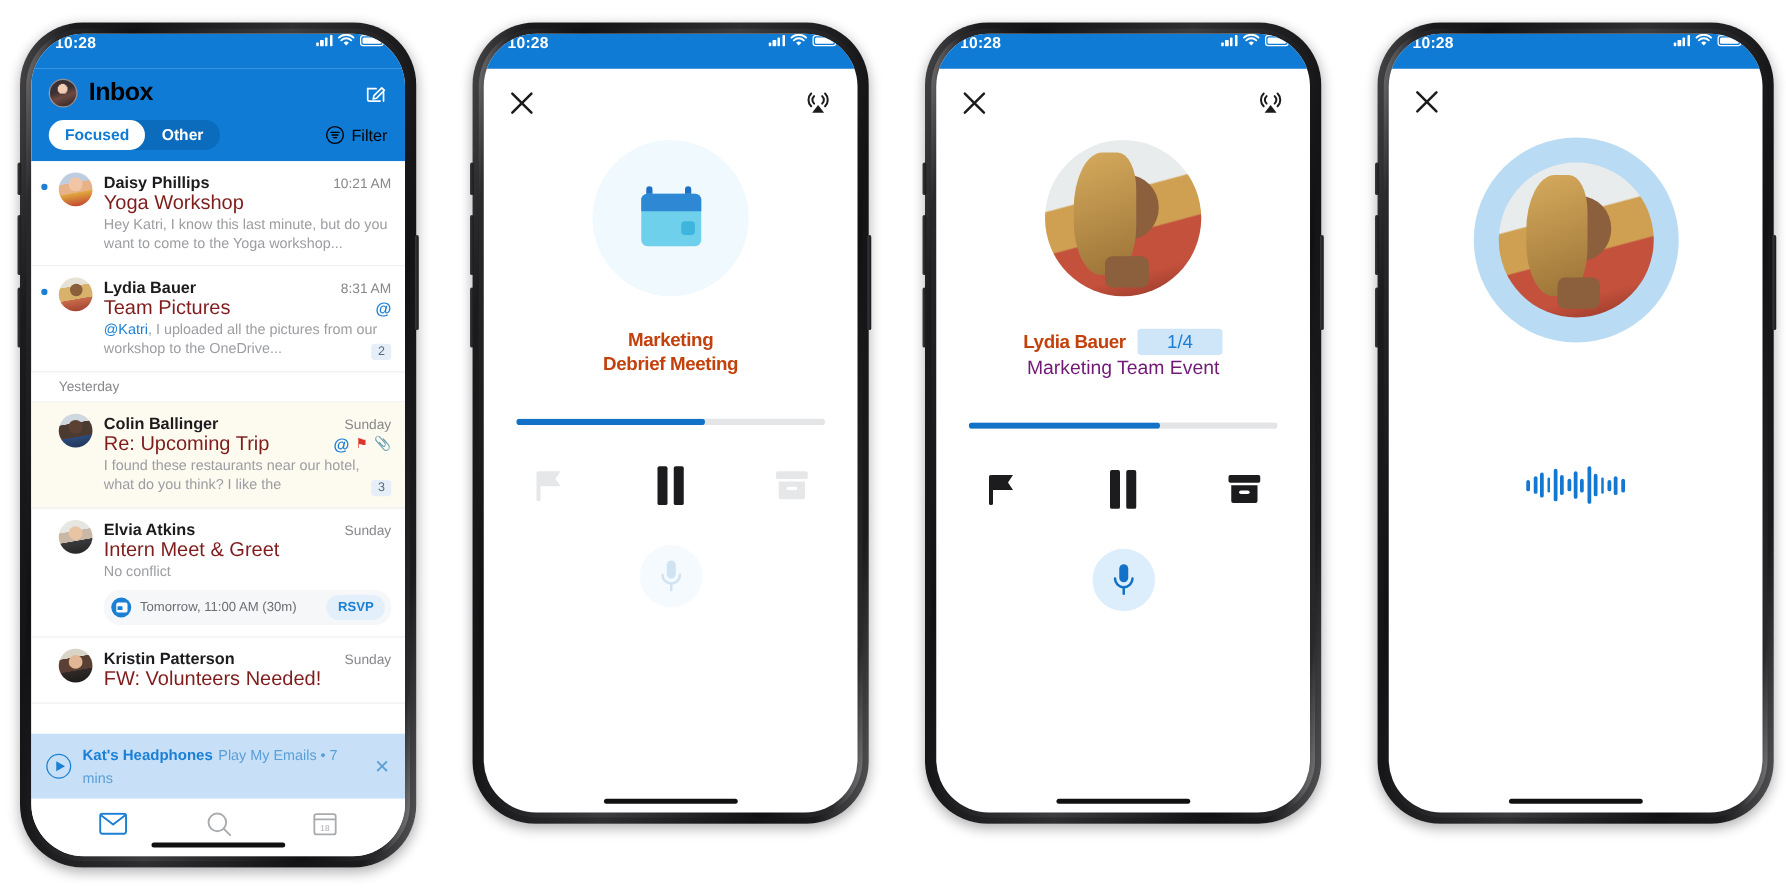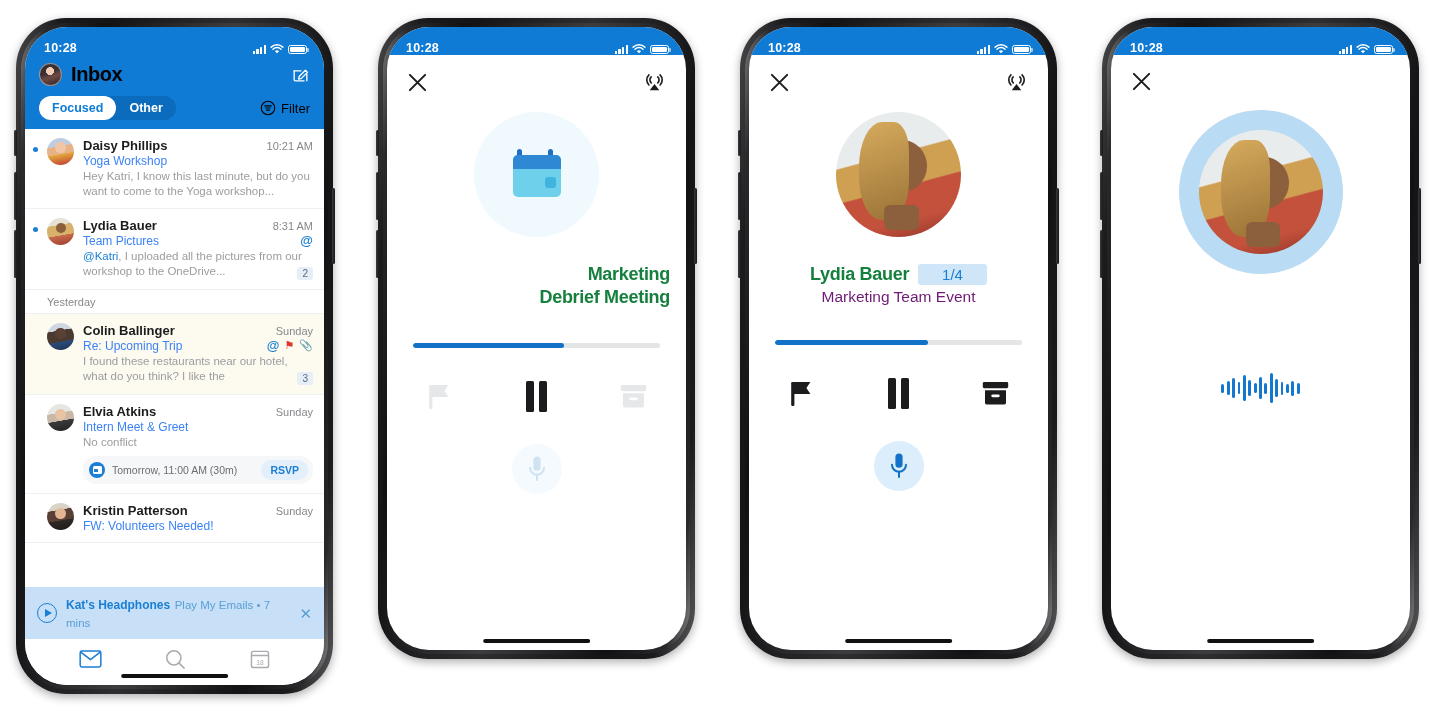--- a/index.html
+++ b/index.html
@@ -47,21 +47,21 @@
 
   .sidebtn { position: absolute; background: linear-gradient(90deg,#3a3a3c,#18181a); border-radius: 2px; }
   .btn-silence { left: -2px; top: 112px; width: 3px; height: 26px; }
   .btn-volup   { left: -2px; top: 154px; width: 3px; height: 48px; }
   .btn-voldn   { left: -2px; top: 212px; width: 3px; height: 48px; }
   .btn-power   { right: -2px; top: 170px; width: 3px; height: 76px; }
 
   
   .statusbar {
     position: relative; z-index: 45;
-    height: 28px; display: flex; align-items: flex-end;
+    height: 28px; display: flex; align-items: flex-start;
     justify-content: space-between;
     padding: 0 17px 0 19px;
     font-size: 12.5px; font-weight: bold; letter-spacing: .2px;
   }
   .statusbar.blue { background: #0f7bd4; color: #fff; }
   .statusbar .right { display: flex; align-items: center; gap: 4px; }
   .bars { display: flex; align-items: flex-end; gap: 1.3px; height: 9px; }
   .bars i { display:block; width: 2.4px; border-radius: .6px; background: currentColor; }
   .bars i:nth-child(1){height:3px}.bars i:nth-child(2){height:5px}
   .bars i:nth-child(3){height:7px}.bars i:nth-child(4){height:9px}
@@ -108,21 +108,21 @@
   .a-elvia{background:linear-gradient(170deg,#e6e6e2 0 34%,#c9b8a6 35% 60%,#3a3a3c 61%,#222 100%);}
   .a-elvia::after{content:'';position:absolute;left:30%;top:20%;width:40%;height:40%;border-radius:50%;background:#e8c3a4;}
   .a-kristin{background:linear-gradient(170deg,#d8d4c8 0 28%,#5a4034 29% 62%,#2f2a28 63%,#1b1816 100%);}
   .a-kristin::after{content:'';position:absolute;left:30%;top:20%;width:40%;height:40%;border-radius:50%;background:#e2b594;}
 
   .mail-body { flex:1; min-width:0; }
   .mail-top { display:flex; align-items:baseline; gap:6px; }
   .sender { font-size:13px; font-weight:bold; color:#1c1c1e; flex:1; white-space:nowrap; overflow:hidden; text-overflow:ellipsis; }
   .time { font-size:11px; color:#86888c; flex:none; }
   .subj-row { display:flex; align-items:center; gap:5px; margin-top:1px; }
-  .subject { font-size:12px; color:#3b82f6; flex:1; white-space:nowrap; overflow:hidden; text-overflow:ellipsis; }
+  .subject { font-size:16px; color:#7f1d1d; flex:1; white-space:nowrap; overflow:hidden; text-overflow:ellipsis; }
   .preview { font-size:11.5px; color:#9b9da1; line-height:1.3; margin-top:1px; }
   .preview .mention { color:#1b7fd4; }
   .badges { display:flex; align-items:center; gap:5px; flex:none; }
   .at-ico { color:#1b7fd4; font-size:13px; font-weight:bold; line-height:1; }
   .flag-ico { color:#e0342b; font-size:11px; line-height:1; }
   .clip-ico { color:#8a8c90; font-size:11px; line-height:1; }
   .count { font-size:10px; color:#5a6b80; background:#e6eef7; border-radius:3px; padding:1px 5px; }
   .count-row { display:flex; justify-content:flex-end; margin-top:-12px; }
   .daylabel { font-size:11px; color:#86888c; padding:6px 11px 5px 22px; background:#fff; border-bottom:1px solid #eef0f2;}
   .mtg-chip { display:flex; align-items:center; gap:7px; background:#f6f7f9; border-radius:13px; padding:4px 5px 4px 6px; margin-top:6px; }
@@ -152,21 +152,21 @@
   .hero-circle.cal { background:#f0f9fd; }
   .hero-photo { width:125px; height:125px; border-radius:50%; overflow:hidden; position:relative;
     background: linear-gradient(165deg,#e9ecec 0 36%,#cf9f52 37% 58%,#c4513c 59% 80%,#8e3528 100%); }
   .hero-photo .face { position:absolute; left:33%; top:22%; width:40%; height:42%; border-radius:50%; background:#8c5f3d; }
   .hero-photo .hair { position:absolute; left:18%; top:8%; width:40%; height:78%; border-radius:46% 30% 40% 44%; background:linear-gradient(160deg,#d6ab5e,#9a7235); }
   .hero-photo .neck { position:absolute; left:38%; bottom:6%; width:28%; height:20%; background:#8c5f3d; border-radius:6px; }
   .hero-ring { width:164px; height:164px; border-radius:50%; background:#b9dbf3; display:flex; align-items:center; justify-content:center; }
   .hero-ring .hero-photo { width:124px; height:124px; }
 
   .titles { text-align:center; margin-top:26px; padding:0 16px; }
-  .big-title { font-size:18px; font-weight:bold; color:#15803d; line-height:1.28; letter-spacing:-.3px;text-align:right; }
+  .big-title { font-size:15px; font-weight:bold; color:#c2410c; line-height:1.28; letter-spacing:-.3px; }
   .title-inline { display:flex; align-items:center; justify-content:center; gap:9px; }
   .counter { font-size:15px; font-weight:500; color:#1b7fd4; background:#cfe6f8; border-radius:3px; padding:2px 24px; }
   .subtitle { font-size:15.5px; color:#701a75; margin-top:2px; }
 
   .progress { margin:34px 26px 0 26px; height:4.5px; border-radius:3px; background:#e4e5e7; overflow:hidden; }
   .progress b { display:block; height:100%; background:#1272c7; border-radius:3px; }
 
   .ctrls { display:flex; align-items:center; justify-content:space-between; padding:0 36px; margin-top:32px; }
   .ctrl { width:34px; height:34px; display:flex; align-items:center; justify-content:center; }
   .ctrl.dim { color:#e6e7e9; }

